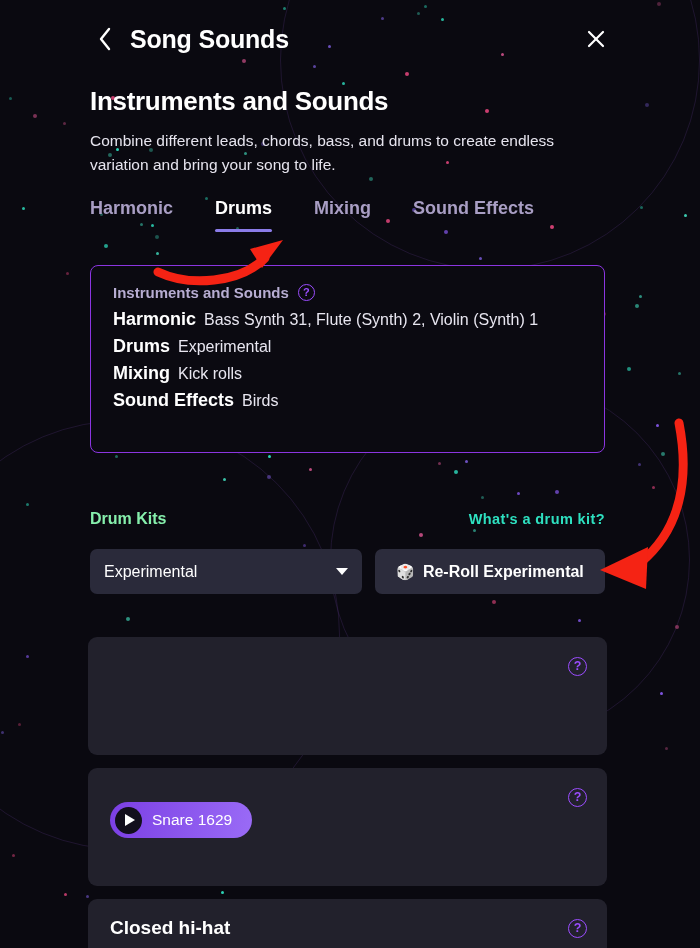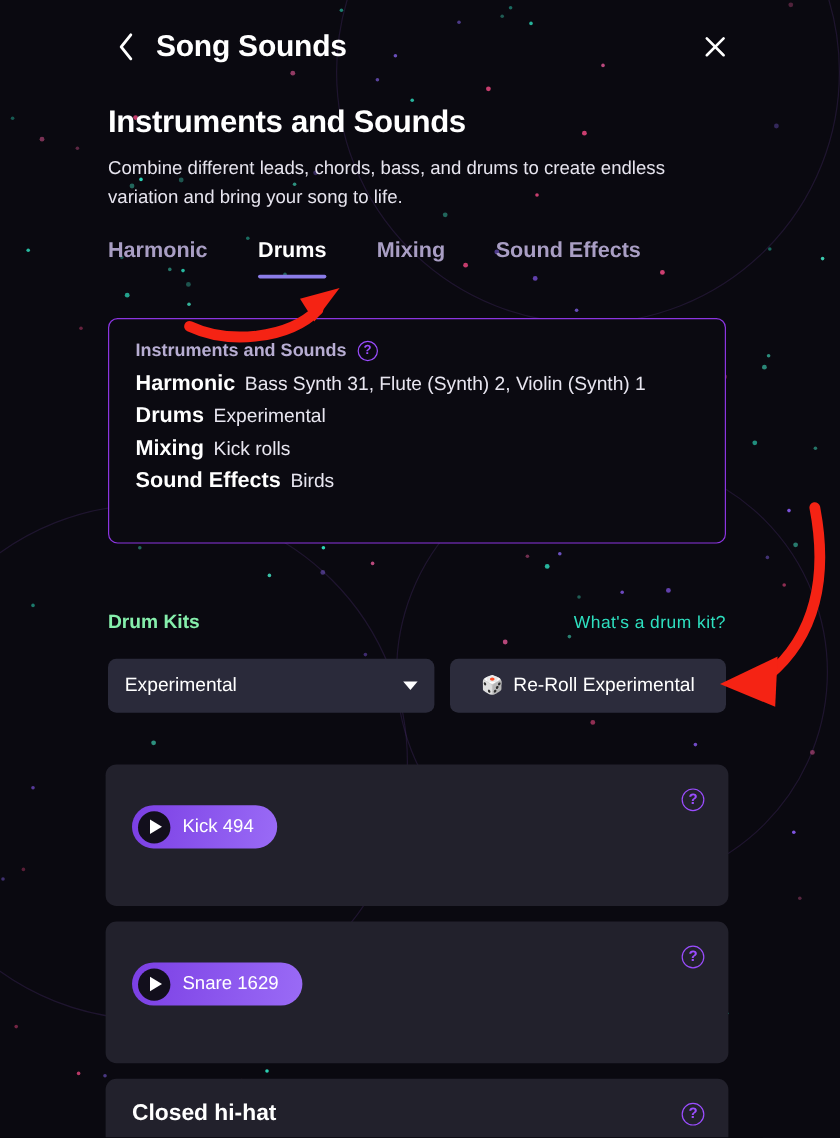--- a/index.html
+++ b/index.html
@@ -189,21 +189,21 @@
     top: 510px;
     font-size: 16px;
     font-weight: bold;
     color: #86efac;
   }
   .kit-link {
     position: absolute;
     right: 95px;
     top: 511px;
     font-size: 14.5px;
-    font-weight: normal;
+    font-weight: bold;
     color: #2ee0c0;
     letter-spacing: 0.4px;
     cursor: pointer;
   }
   .select-box {
     position: absolute;
     left: 90px;
     top: 549px;
     width: 272px;
     height: 45px;
@@ -234,21 +234,21 @@
     background: #2c2c3c;
     border-radius: 7px;
     display: flex;
     align-items: center;
     justify-content: center;
     gap: 8px;
     cursor: pointer;
   }
   .reroll-label {
     font-size: 16px;
-    font-weight: normal;
+    font-weight: bold;
     color: #ffffff;
   }
   .dice-icon {
     font-size: 15px;
     color: #cfc7e8;
     line-height: 1;
   }
 
   
   .inst-card {
@@ -501,26 +501,20 @@
     <span class="caret"></span>
   </div>
 
   <div class="reroll-btn">
     <span class="dice-icon">🎲</span>
     <span class="reroll-label">Re-Roll Experimental</span>
   </div>
 
   <div class="inst-card" style="top:637px;">
     <span class="help-icon big">?</span>
-    <div class="play-pill">
-      <span class="play-circle">
-          <span class="play-tri"></span>
-        </span>
-      <span class="play-label">Kick 494</span>
-    </div>
   </div>
 
   <div class="inst-card" style="top:768px;">
     <span class="help-icon big">?</span>
     <div class="play-pill">
       <span class="play-circle">
           <span class="play-tri"></span>
         </span>
       <span class="play-label">Snare 1629</span>
     </div>

